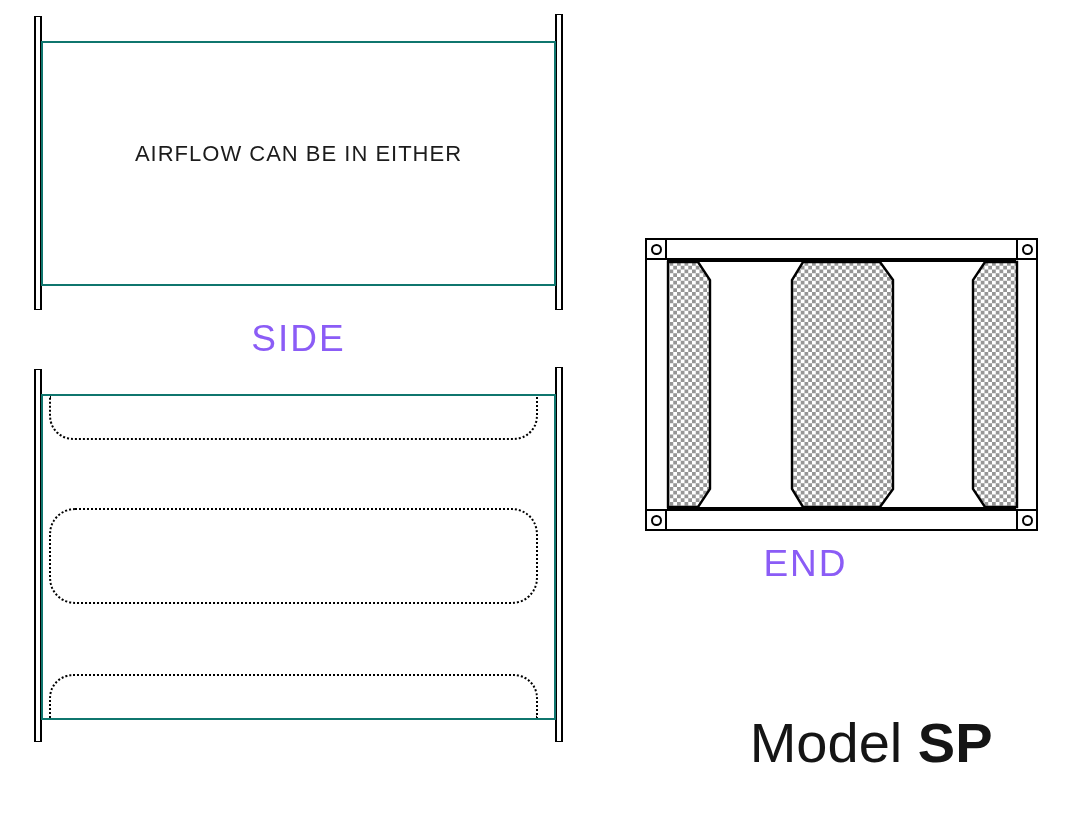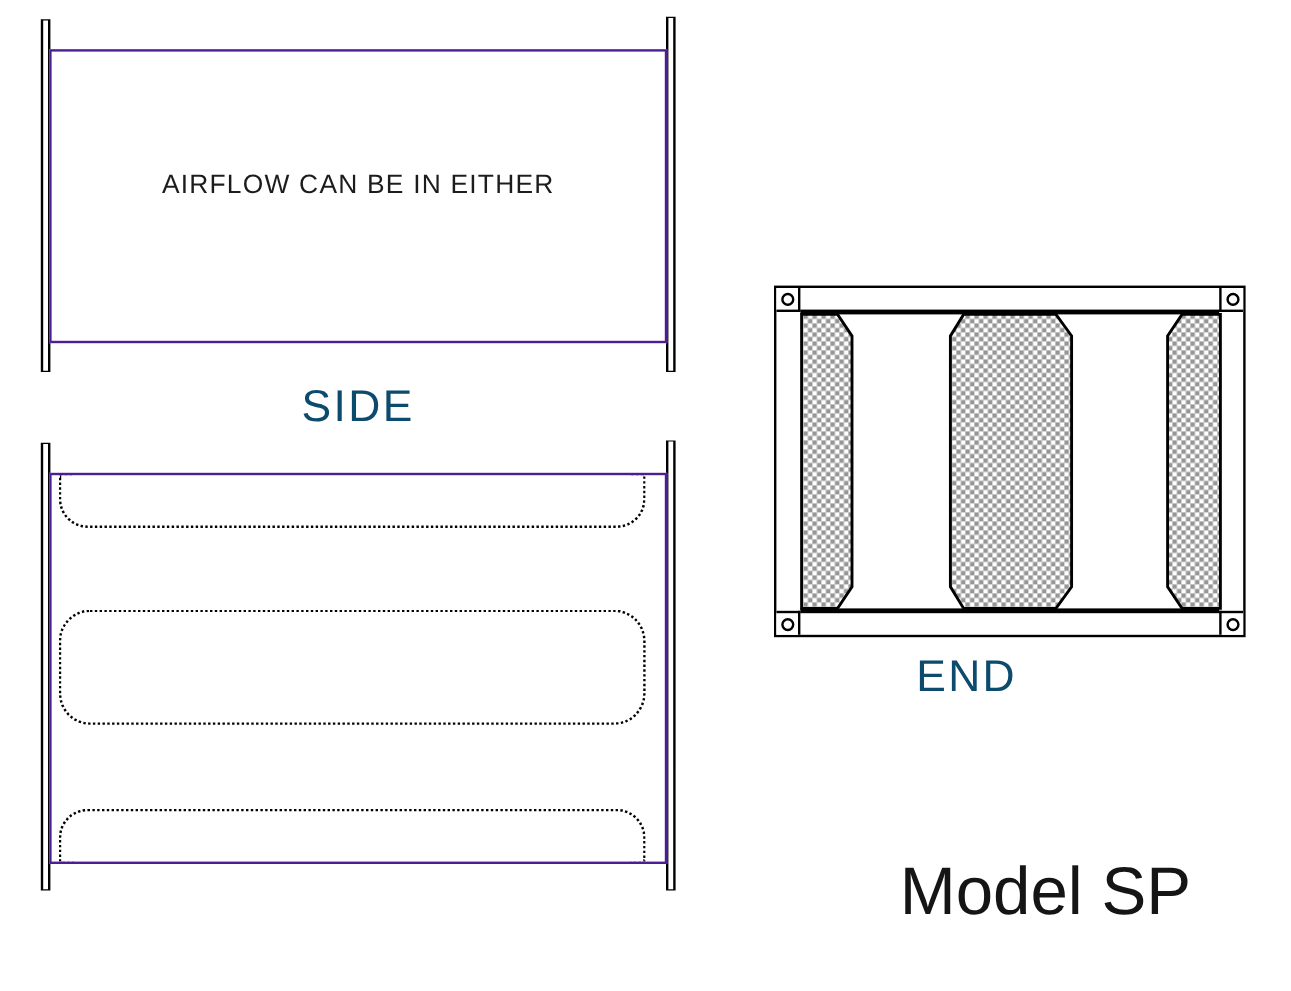--- a/index.html
+++ b/index.html
@@ -20,42 +20,42 @@
     border-left:2px solid #000;
     border-right:2px solid #000;
     border-top:1px solid #000;
     border-bottom:1px solid #000;
     background:#fff;
   }
   
   .duct-rect{
     position:absolute;
     box-sizing:border-box;
-    border:2px solid #4c1d95;
+    border:2px solid #0f766e;
     background:#fff;
   }
   
   .annotation{
     position:absolute;
     top:96px;
     left:0;
     width:100%;
     text-align:center;
     font-size:22px;
     line-height:29px;
     letter-spacing:1px;
     color:#1c1c1c;
   }
   
   .view-label{
     position:absolute;
     text-align:center;
     font-size:37px;
     letter-spacing:2px;
-    color:#0c4a6e;
+    color:#8b5cf6;
   }
   
   .splitter-dotted{
     position:absolute;
     box-sizing:border-box;
     border:0 dotted #000;
   }
   .splitter-top{
     left:6px; top:0; width:489px; height:44px;
     border-left-width:2px; border-right-width:2px; border-bottom-width:2px;
@@ -114,21 +114,21 @@
   
   .model-title{
     position:absolute;
     left:620px; top:645px;
     width:440px;
     text-align:center;
     font-size:56px;
     color:#151515;
     white-space:pre;
   }
-  .model-title .model-code{ font-weight:normal; }
+  .model-title .model-code{ font-weight:bold; }
 </style>
 </head>
 <body>
 
 <div class="canvas">
 
   <div class="flange" style="left:34px;top:16px;height:294px"></div>
   <div class="flange" style="left:555px;top:14px;height:296px"></div>
 
   <div class="duct-rect" style="left:41px;top:41px;width:515px;height:245px">

